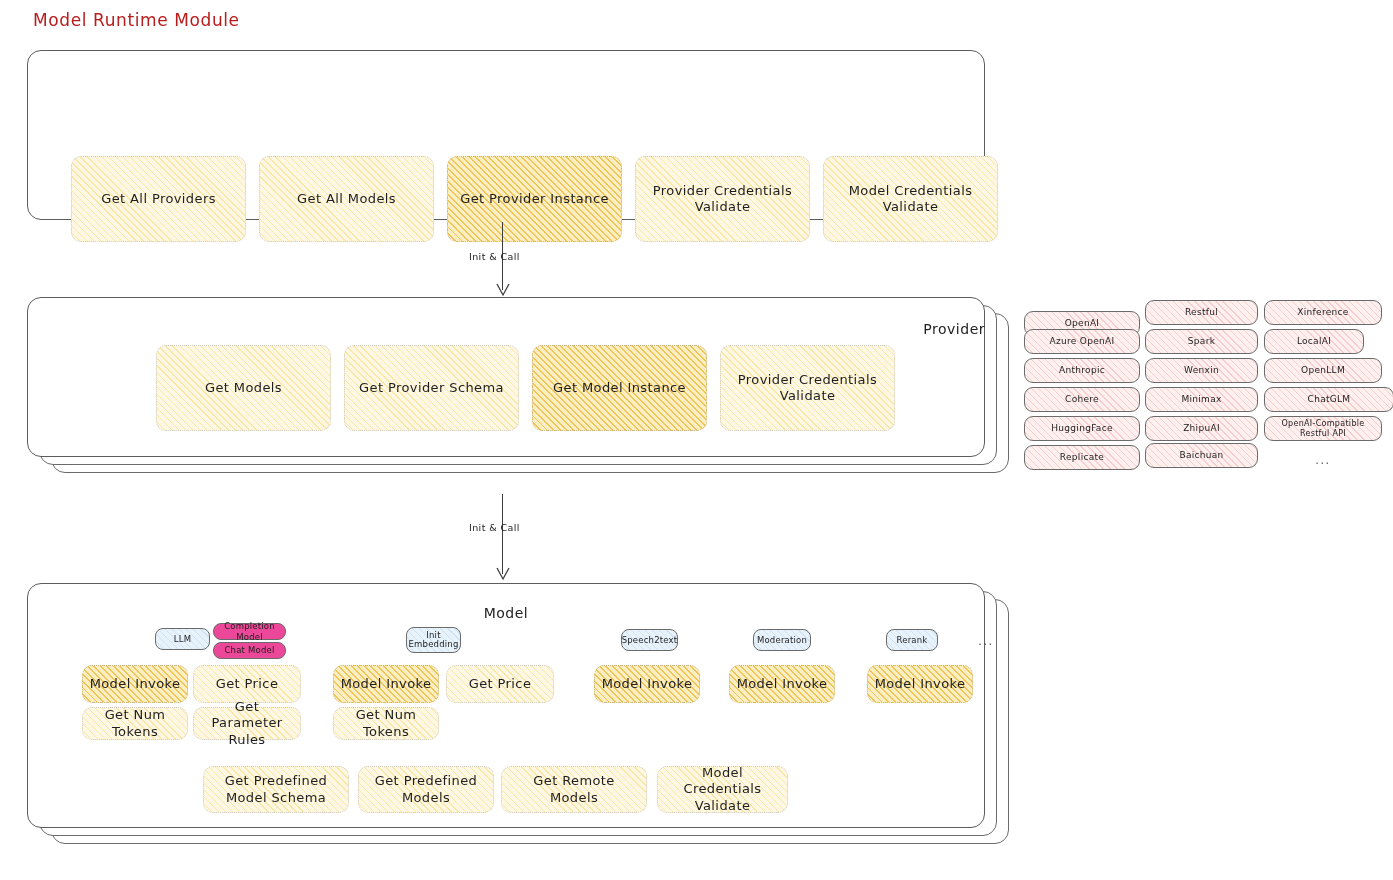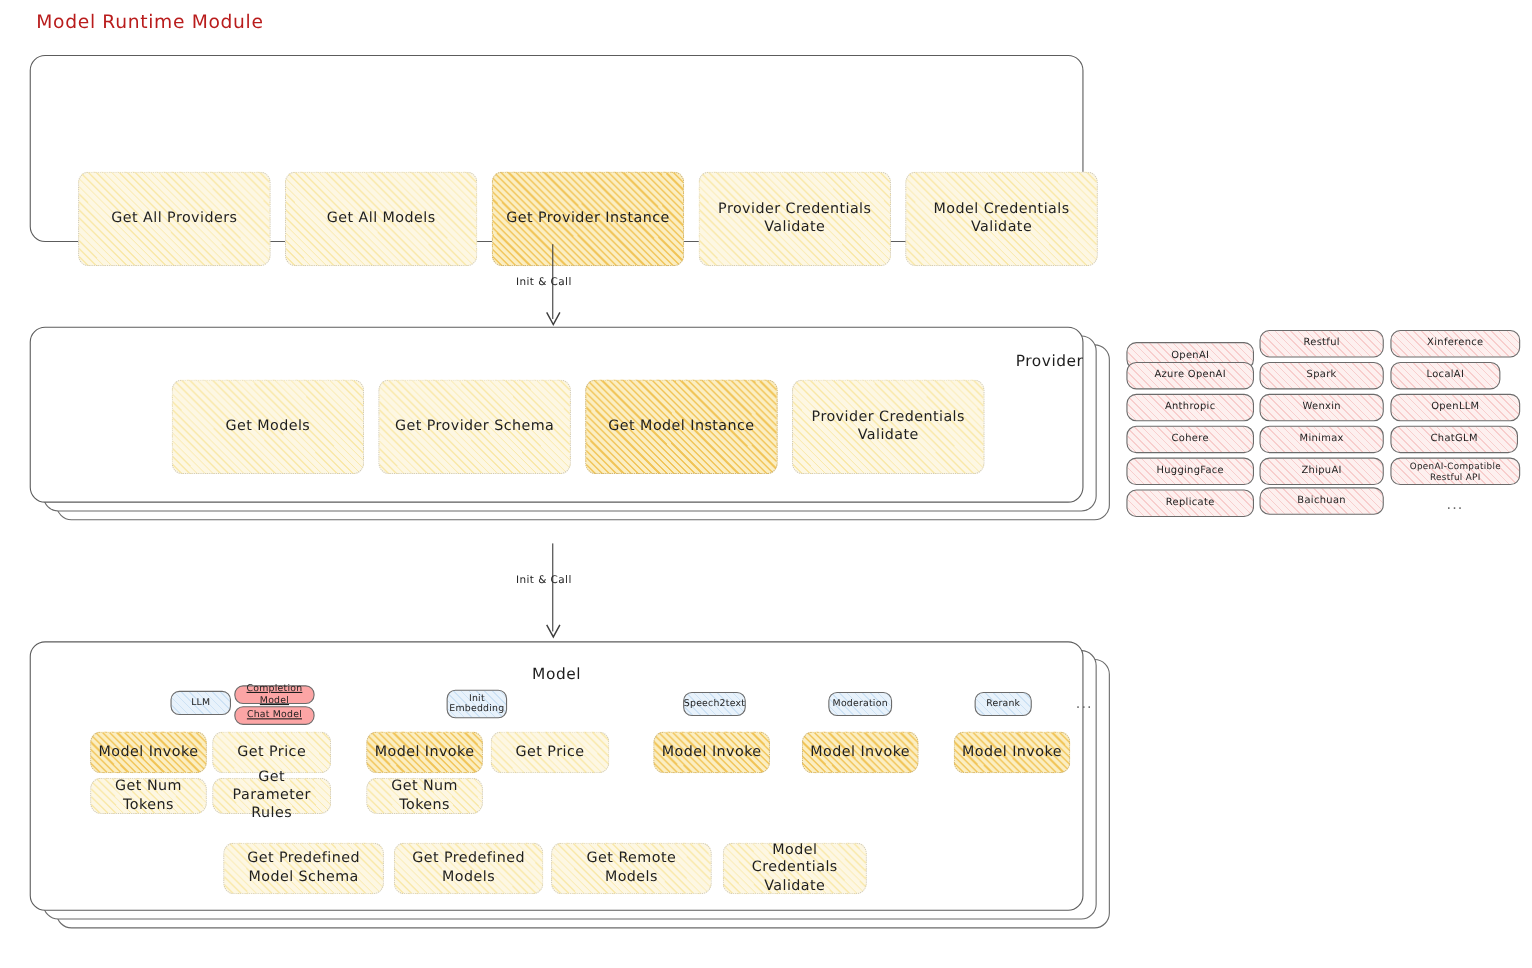--- a/index.html
+++ b/index.html
@@ -118,26 +118,25 @@
       rgba(255,255,255,0) 1px,
       rgba(255,255,255,0) 5px
     );
     border: 1.3px solid #6b6b6b;
     border-radius: 8px;
     font-size: 8.5px;
     letter-spacing: .2px;
   }
   
   .hbox.plain {
-    background: #fca5a5;
+    background: #ec4899;
     border: 1.2px solid #6b6b6b;
     border-radius: 8px;
     font-size: 8.5px;
     letter-spacing: .2px;
-    text-decoration: underline;
   }
 
   
   .conn { position: absolute; }
   .conn .line {
     position: absolute;
     left: 0; top: 0;
     width: 1.4px;
     background: #3d3d3d;
   }
@@ -214,21 +213,21 @@
     <div class="hbox pink" style="left:121px; top:0px; width:113px; height:25px;">Restful</div>
     <div class="hbox pink" style="left:121px; top:29px; width:113px; height:25px;">Spark</div>
     <div class="hbox pink" style="left:121px; top:58px; width:113px; height:25px;">Wenxin</div>
     <div class="hbox pink" style="left:121px; top:87px; width:113px; height:25px;">Minimax</div>
     <div class="hbox pink" style="left:121px; top:116px; width:113px; height:25px;">ZhipuAI</div>
     <div class="hbox pink" style="left:121px; top:143px; width:113px; height:25px;">Baichuan</div>
 
     <div class="hbox pink" style="left:240px; top:0px; width:118px; height:25px;">Xinference</div>
     <div class="hbox pink" style="left:240px; top:29px; width:100px; height:25px;">LocalAI</div>
     <div class="hbox pink" style="left:240px; top:58px; width:118px; height:25px;">OpenLLM</div>
-    <div class="hbox pink" style="left:240px; top:87px; width:116px; height:25px;">ChatGLM</div>
+    <div class="hbox pink" style="left:240px; top:87px; width:130px; height:25px;">ChatGLM</div>
     <div class="hbox pink" style="left:240px; top:116px; width:118px; height:25px; font-size:8px;">OpenAI-Compatible Restful API</div>
 
     <div class="ellipsis hand" style="left:291px; top:152px;">...</div>
   </div>
 
   <div class="conn" style="left:502px; top:494px; width:120px; height:86px;">
     <div class="line" style="height:80px;"></div>
     <svg width="14" height="12" style="left:-6.3px; top:74px;">
       <path d="M1 0 L7 11 L13 0" fill="none" stroke="#3d3d3d" stroke-width="1.3"></path>
     </svg>

